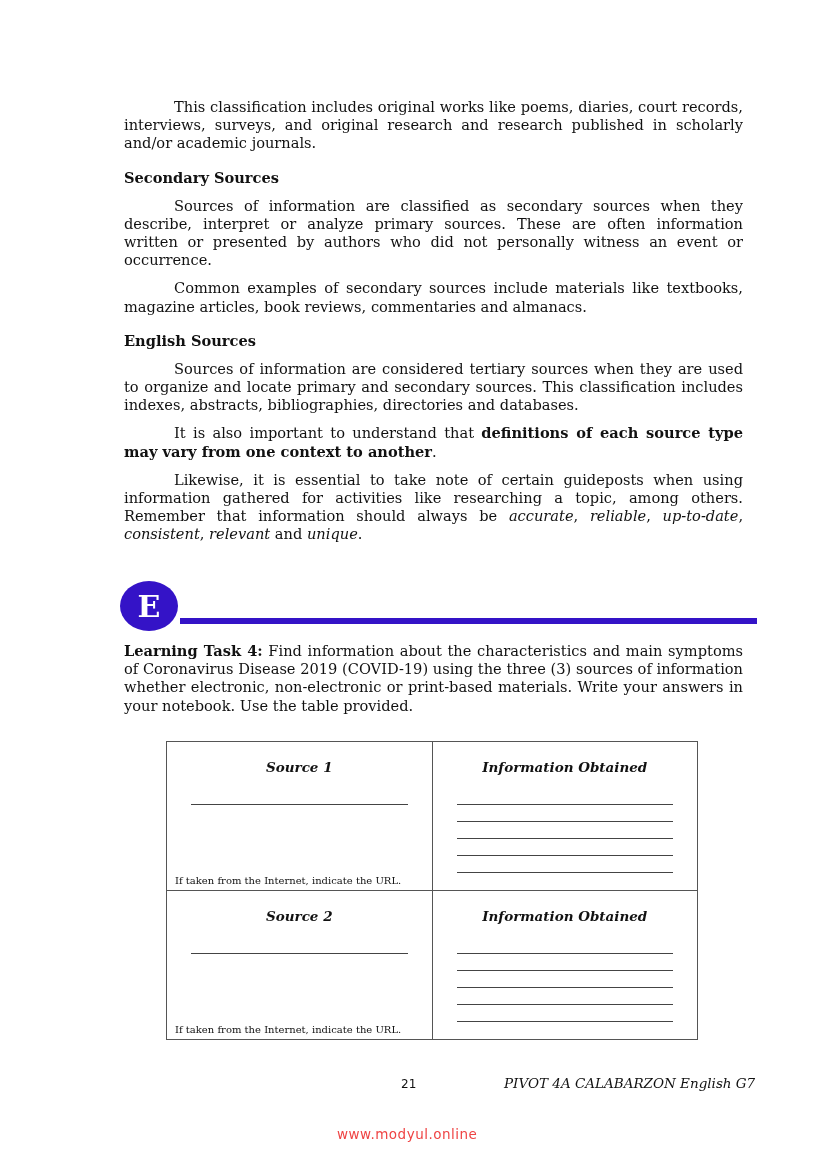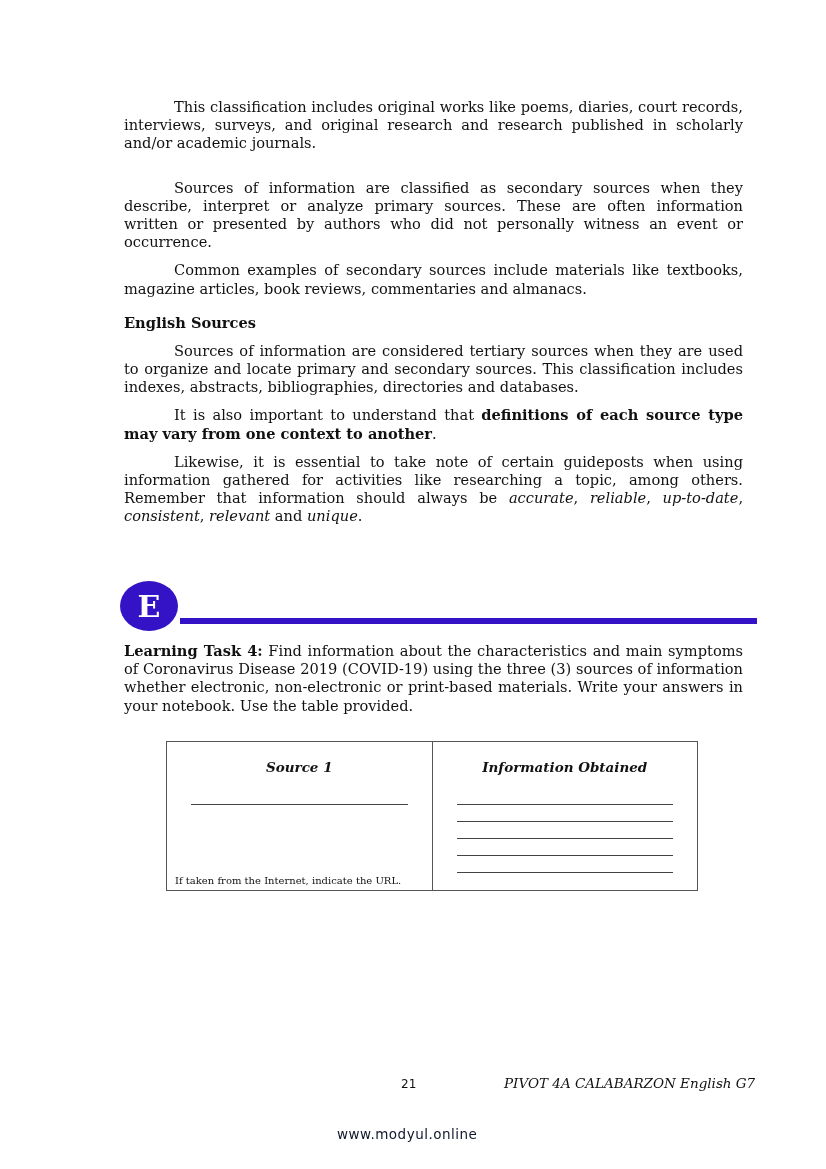--- a/index.html
+++ b/index.html
@@ -19,28 +19,29 @@
   .task { position: absolute; left: 124px; top: 642px; width: 619px; }
   table.src { position: absolute; left: 166px; top: 741px; width: 532px; border-collapse: collapse; }
   table.src td { border: 1.5px solid #555; vertical-align: top; height: 148px; padding: 0; position: relative; width: 50%; }
   .cellhead { text-align: center; font-weight: bold; font-style: italic; font-size: 13.5px; margin-top: 17px; }
   .srcline { position: absolute; left: 24px; right: 24px; top: 62px; border-top: 1px solid #444; }
   .url-note { position: absolute; left: 8px; bottom: 4px; font-size: 10px; }
   .info-lines { position: absolute; left: 24px; right: 24px; top: 62px; }
   .info-lines div { border-top: 1px solid #444; height: 16px; }
   .footer-num { position: absolute; left: 401px; top: 1077px; font-family: "DejaVu Sans", sans-serif; font-size: 12px; }
   .footer-title { position: absolute; left: 504px; top: 1075px; font-style: italic; font-size: 13.5px; text-align: center; }
-  .watermark { position: absolute; left: 337px; top: 1126px; font-family: "DejaVu Sans", sans-serif; font-size: 13.5px; color: #0f172a; letter-spacing: 0.5px; }
+  .watermark { position: absolute; left: 337px; top: 1126px; font-family: "DejaVu Sans", sans-serif; font-size: 13.5px; color: #ef4444; letter-spacing: 0.5px; }
 </style>
 </head>
 <body>
 
 <div class="page">
   <p class="indent">This classification includes original works like poems, diaries, court records, interviews, surveys, and original research and research published in scholarly and/or academic journals.</p>
   <div class="gap-m"></div>
+  <h3>Secondary Sources</h3>
   <div class="gap-s"></div>
   <p class="indent">Sources of information are classified as secondary sources when they describe, interpret or analyze primary sources. These are often information written or presented by authors who did not personally witness an event or occurrence.</p>
   <div class="gap-s"></div>
   <p class="indent">Common examples of secondary sources include materials like textbooks, magazine articles, book reviews, commentaries and almanacs.</p>
   <div class="gap-m"></div>
   <h3>English Sources</h3>
   <div class="gap-s"></div>
   <p class="indent">Sources of information are considered tertiary sources when they are used to organize and locate primary and secondary sources. This classification includes indexes, abstracts, bibliographies, directories and databases.</p>
   <div class="gap-s"></div>
   <p class="indent"><span>It is also important to understand that </span><b>definitions of each source type may vary from one context to another</b><span>.</span></p>
@@ -69,18 +70,35 @@
       <div class="cellhead">Information Obtained</div>
       <div class="info-lines">
             <div></div>
             <div></div>
             <div></div>
             <div></div>
             <div></div>
           </div>
     </td>
   </tr>
+  <tr>
+    <td>
+      <div class="cellhead">Source 2</div>
+      <div class="srcline"></div>
+      <div class="url-note">If taken from the Internet, indicate the URL.</div>
+    </td>
+    <td>
+      <div class="cellhead">Information Obtained</div>
+      <div class="info-lines">
+            <div></div>
+            <div></div>
+            <div></div>
+            <div></div>
+            <div></div>
+          </div>
+    </td>
+  </tr>
 </tbody>
   </table>
 
 <div class="footer-num">21</div>
 <div class="footer-title">PIVOT 4A CALABARZON English G7</div>
 <div class="watermark">www.modyul.online</div>
 
 </body></html>

